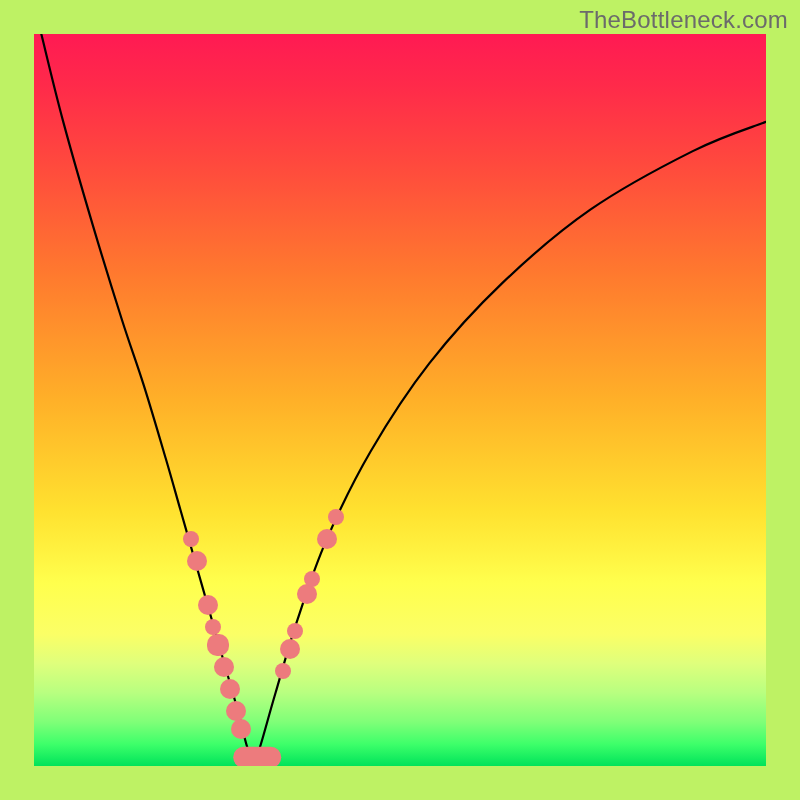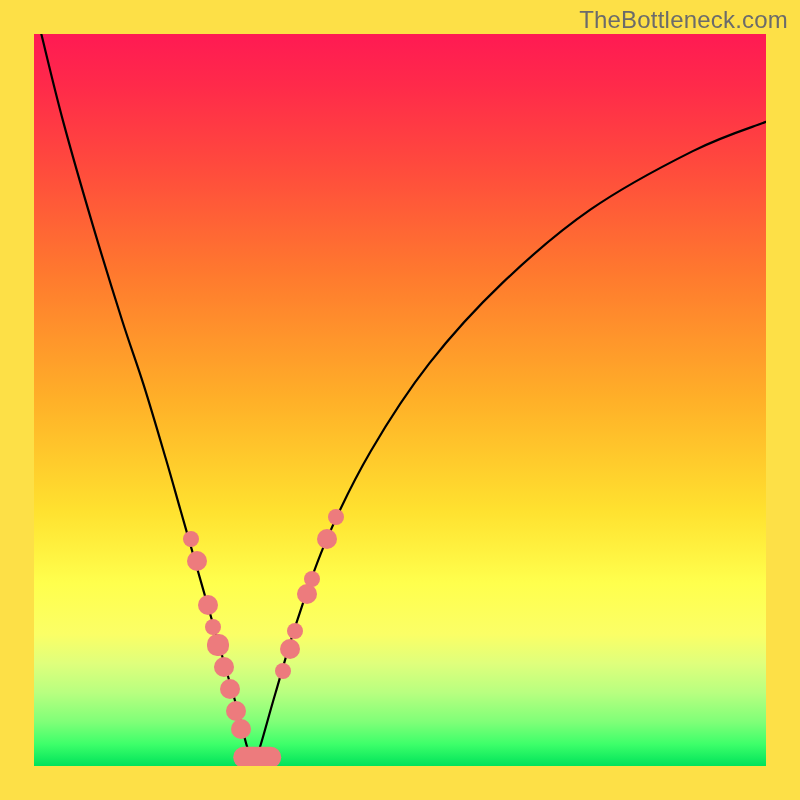--- a/index.html
+++ b/index.html
@@ -10,21 +10,21 @@
     overflow: hidden;
     background: #000;
     font-family: Arial, Helvetica, sans-serif;
   }
   .frame {
     position: absolute;
     left: 0;
     top: 0;
     width: 800px;
     height: 800px;
-    background: #fde047;
+    background: #bef264;
   }
   .plot {
     position: absolute;
     left: 34px;
     top: 34px;
     width: 732px;
     height: 732px;
     overflow: hidden;
   }
   .gradient {

